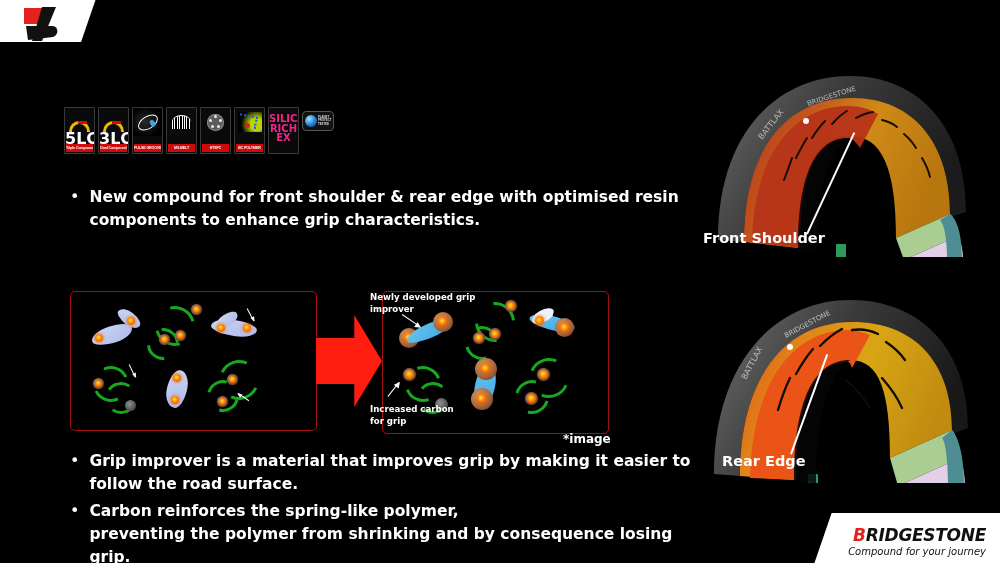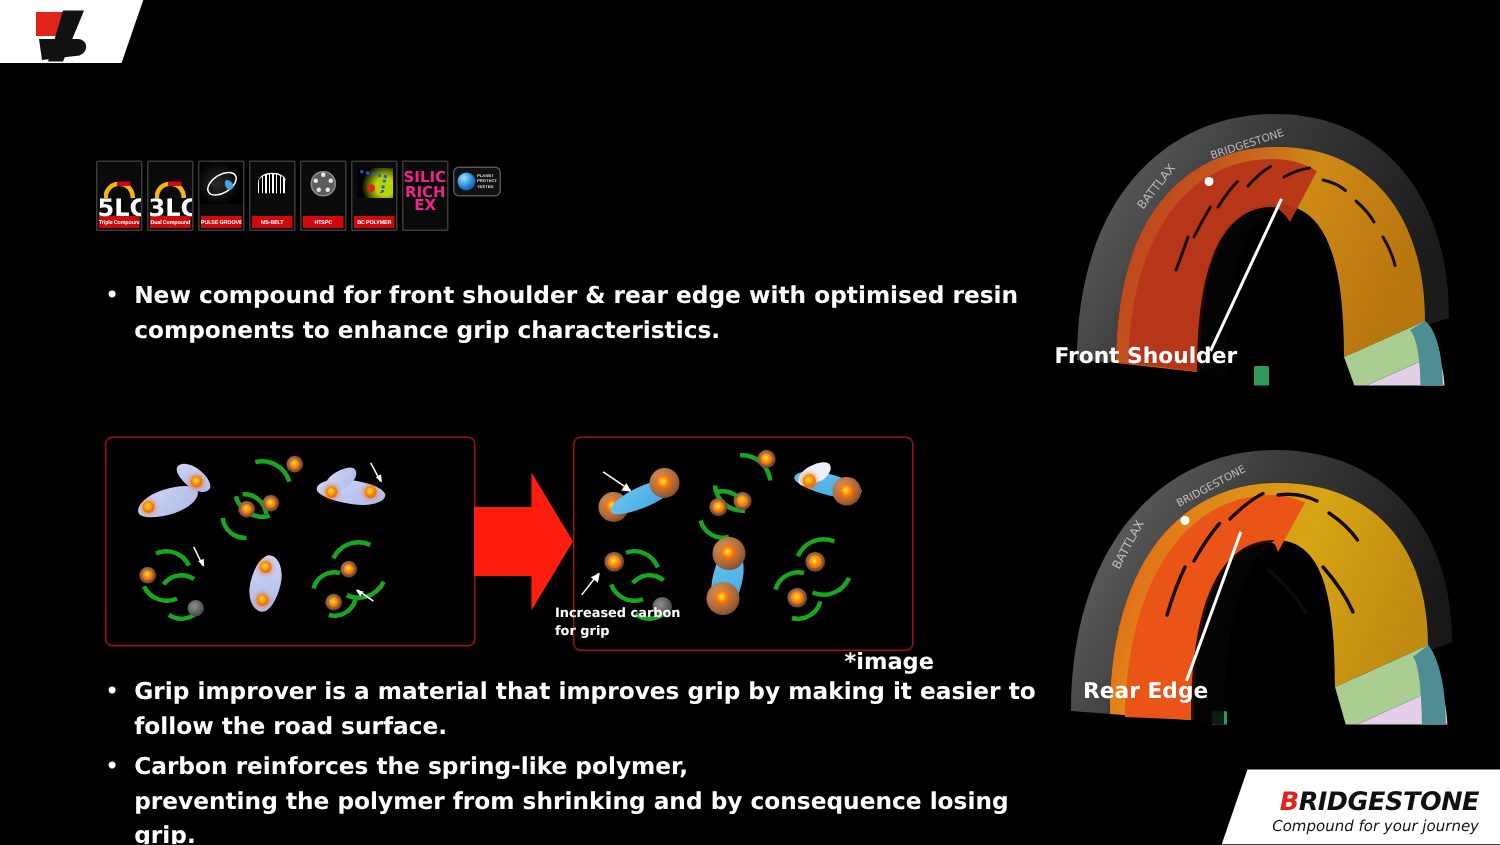--- a/index.html
+++ b/index.html
@@ -74,21 +74,21 @@
 
   .note{position:absolute;color:#fff;font-size:8.6px;font-weight:bold;line-height:11.5px;
     font-family:"DejaVu Sans",sans-serif;white-space:pre-line;}
   #note-grip{left:370px;top:292px;width:130px;}
   #note-carbon{left:370px;top:404px;width:110px;}
   .callout-arrow{position:absolute;background:#fff;height:1.4px;transform-origin:left center;}
   .callout-arrow:after{content:"";position:absolute;right:-1px;top:-2.4px;
     border-left:6px solid #fff;border-top:3px solid transparent;border-bottom:3px solid transparent;}
   #ca1{left:402px;top:314px;width:22px;transform:rotate(34deg);}
   #ca2{left:388px;top:396px;width:18px;transform:rotate(-52deg);}
-  .imgnote{position:absolute;left:563px;top:432px;color:#fff;font-size:15px;font-weight:bold;
+  .imgnote{position:absolute;left:563px;top:432px;color:#fff;font-size:12px;font-weight:bold;
     font-family:"DejaVu Sans",sans-serif;}
   .chain{position:absolute;border:3px solid #17a81f;border-radius:50%;
     border-color:#17a81f transparent #17a81f transparent;}
   .blob{position:absolute;border-radius:48% 52% 45% 55%/55% 45% 55% 45%;}
   .blue-blob{background:linear-gradient(150deg,#cfd8f5,#aeb9e8);}
   .cyan-blob{background:linear-gradient(150deg,#6cc4f2,#3aa7e0);}
   .brown-blob{position:absolute;border-radius:50%;
     background:radial-gradient(circle at 38% 34%,#d79a60 0%,#a8663a 55%,#5e3218 100%);}
   .carbon{position:absolute;border-radius:50%;
     background:radial-gradient(circle at 40% 38%,#8f8f8f 0%,#545454 60%,#2a2a2a 100%);}
@@ -297,20 +297,22 @@
     <div class="orange-dot" style="left:94px;top:102px;width:9px;height:9px"></div>
 
     <div class="chain" style="left:146px;top:66px;width:34px;height:34px;transform:rotate(-22deg)"></div>
     <div class="chain" style="left:132px;top:88px;width:28px;height:28px;transform:rotate(150deg)"></div>
     <div class="carbon" style="left:154px;top:76px;width:13px;height:13px"></div>
     <div class="orange-dot" style="left:156px;top:78px;width:9px;height:9px"></div>
     <div class="carbon" style="left:142px;top:100px;width:13px;height:13px"></div>
     <div class="orange-dot" style="left:144px;top:102px;width:9px;height:9px"></div>
   </div>
 
+  <div class="note" id="note-grip">Newly developed grip
+improver</div>
   <div class="callout-arrow" id="ca1"></div>
   <div class="note" id="note-carbon">Increased carbon
 for grip</div>
   <div class="callout-arrow" id="ca2"></div>
   <div class="imgnote">*image</div>
 
   <div class="blk" id="b2">
     <div class="bullet">
       <span class="dot">•</span>
       <span class="btext">Grip improver is a material that improves grip by making it easier to follow the road surface.</span>

